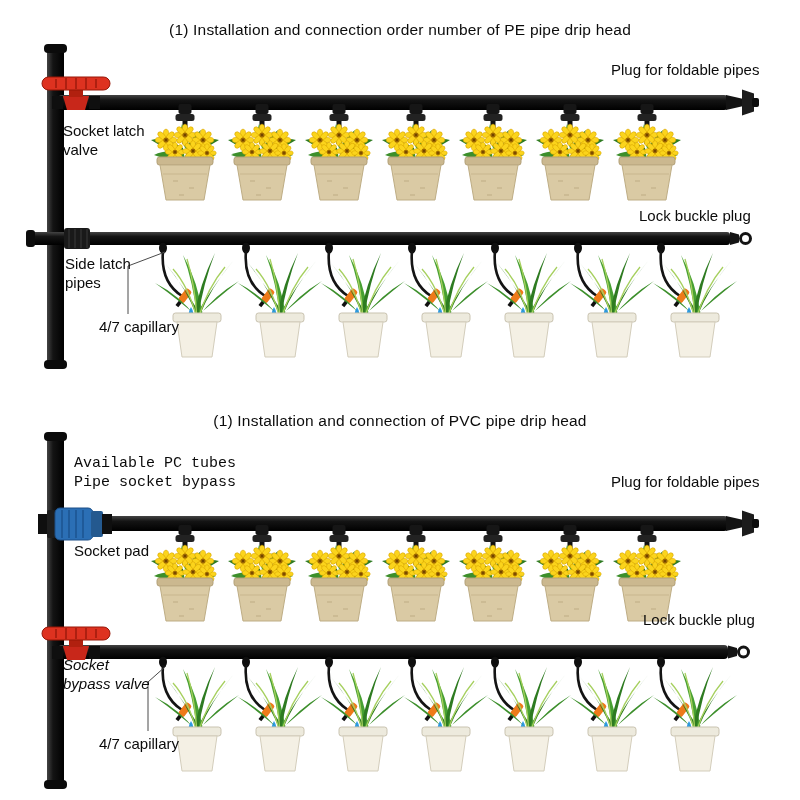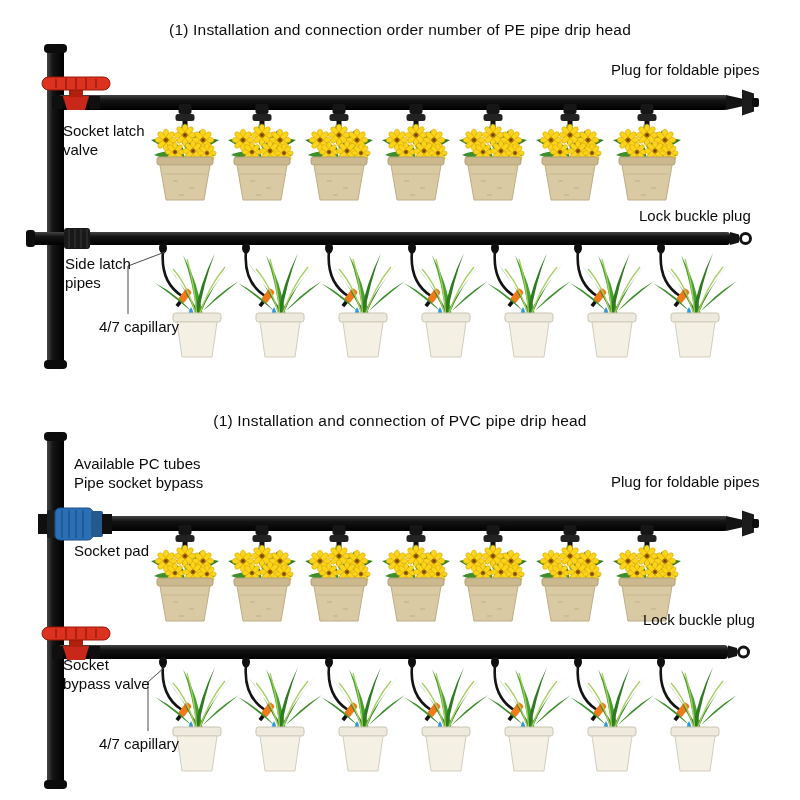--- a/index.html
+++ b/index.html
@@ -219,22 +219,22 @@
   <div class="title" style="top:21px;">(1)  Installation and connection order number of PE pipe drip head</div>
   <div class="lbl" style="left:611px; top:60px;">Plug for foldable pipes</div>
   <div class="lbl" style="left:63px; top:121px;">Socket latch
 valve</div>
   <div class="lbl" style="left:639px; top:206px;">Lock buckle plug</div>
   <div class="lbl" style="left:65px; top:254px;">Side latch
 pipes</div>
   <div class="lbl" style="left:99px; top:317px;">4/7 capillary</div>
 
   <div class="title" style="top:412px;">(1)  Installation and connection of PVC pipe drip head</div>
-  <div class="lbl" style="left:74px; top:454px;">Available PC tubes
+  <div class="lbl" style="left:74px; top:454px;font-family:Liberation Mono, monospace;">Available PC tubes
 Pipe socket bypass</div>
   <div class="lbl" style="left:611px; top:472px;">Plug for foldable pipes</div>
   <div class="lbl" style="left:74px; top:541px;">Socket pad</div>
   <div class="lbl" style="left:643px; top:610px;">Lock buckle plug</div>
-  <div class="lbl" style="left:63px; top:655px;">Socket
+  <div class="lbl" style="left:63px; top:655px;font-style:italic;">Socket
 bypass valve</div>
   <div class="lbl" style="left:99px; top:734px;">4/7 capillary</div>
 
 </div>
 
 </body></html>

